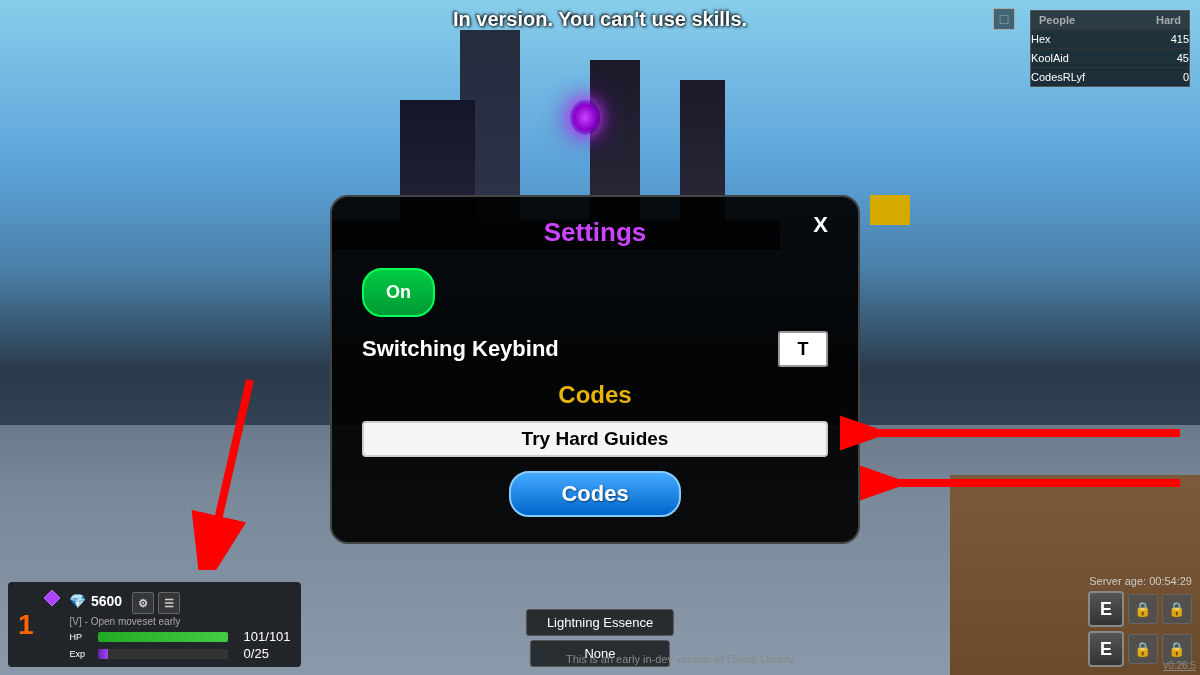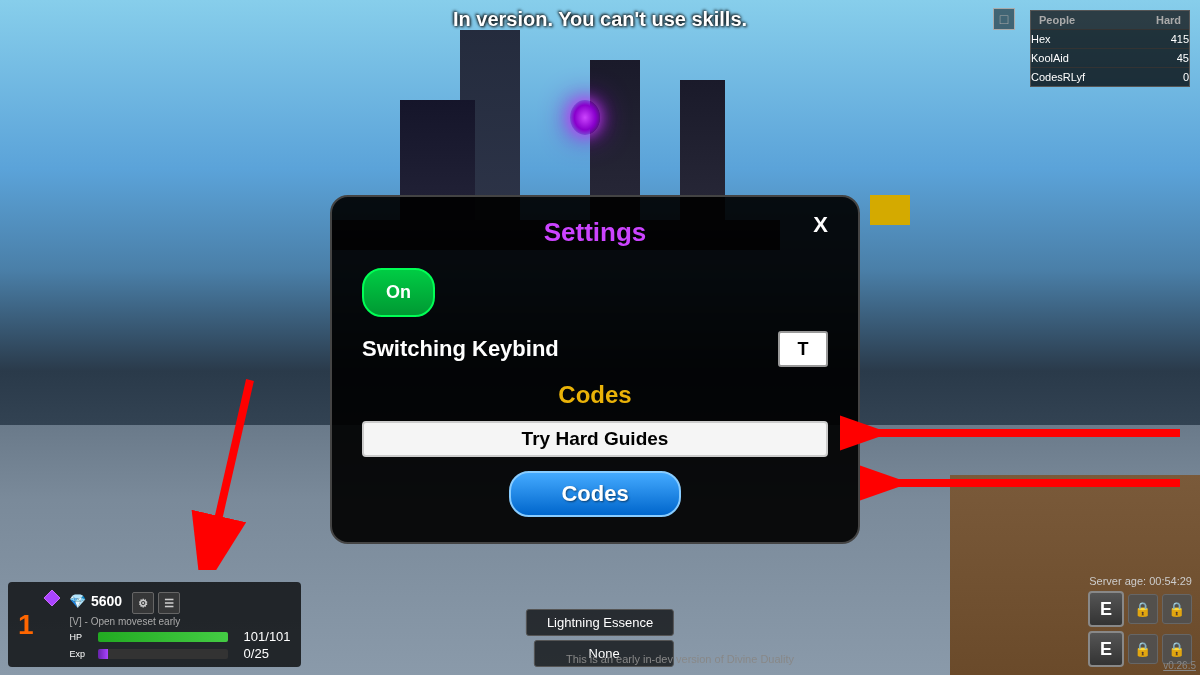--- a/index.html
+++ b/index.html
@@ -372,21 +372,21 @@
     }
 
     
     #bottom-center {
       position: absolute;
       bottom: 8px;
       left: 50%;
       transform: translateX(-50%);
       display: flex;
       flex-direction: column;
-      align-items: flex-end;
+      align-items: center;
       gap: 4px;
     }
 
     .ability-slot {
       background: rgba(0,0,0,0.7);
       border: 1px solid #555;
       color: #ffffff;
       font-size: 13px;
       padding: 5px 20px;
       border-radius: 3px;

